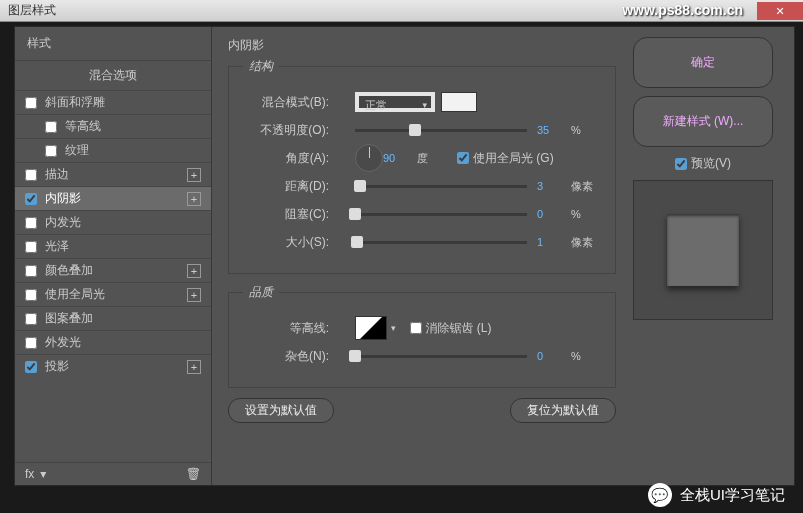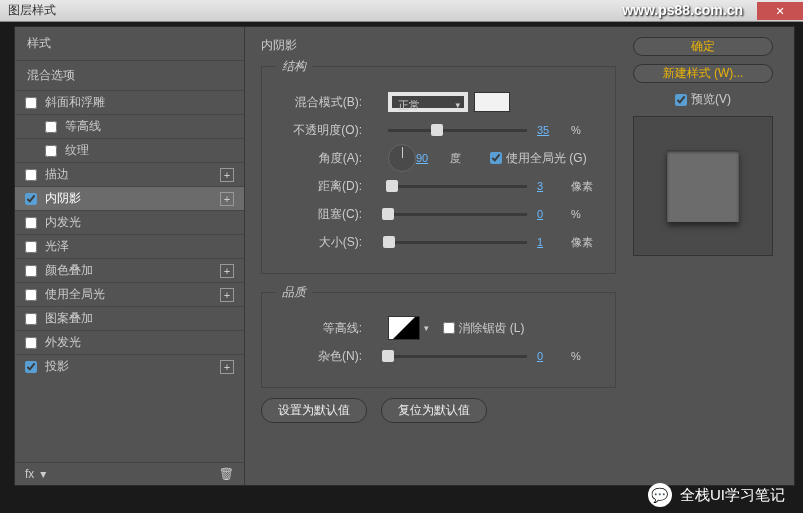--- a/index.html
+++ b/index.html
@@ -1,53 +1,53 @@
 <!DOCTYPE html>
 <html><head>
 <meta charset="utf-8">
 <style>
 * { margin: 0; padding: 0; box-sizing: border-box; font-family: "Microsoft YaHei", sans-serif; }
 body { background: #1a1a1a; width: 803px; height: 513px; overflow: hidden; position: relative; }
 .titlebar { height: 22px; background: linear-gradient(#e8e8e8,#d0d0d0); border-bottom: 1px solid #888; display: flex; align-items: center; justify-content: space-between; padding: 0 0 0 8px; font-size: 12px; color: #333; }
 .watermark { position: absolute; right: 60px; top: 2px; color: #fff; font-weight: bold; font-size: 14px; text-shadow: 1px 1px 2px #000; }
 .close-btn { width: 46px; height: 18px; background: #c75050; color: #fff; text-align: center; line-height: 18px; font-size: 11px; }
 .main { display: flex; background: #535353; height: 460px; border: 1px solid #2a2a2a; margin: 4px 8px 0 14px; }
-.sidebar { width: 230px; background: #535353; border-right: 1px solid #383838; display: flex; flex-direction: column; }
+.sidebar { width: 197px; background: #535353; border-right: 1px solid #383838; display: flex; flex-direction: column; }
 .sidebar-header { padding: 8px 12px; font-size: 12px; color: #ccc; }
-.sidebar-sub { padding: 6px 12px; font-size: 12px; color: #ccc; border-top: 1px solid #444; }
+.sidebar-sub { padding: 6px 12px; font-size: 12px; color: #ccc; border-top: 1px solid #444; text-align: center; }
 .item { display: flex; align-items: center; padding: 4px 10px; font-size: 12px; color: #ccc; height: 24px; border-top: 1px solid #464646; }
 .item.indent { padding-left: 30px; }
 .item.active { background: #6b6b6b; color: #fff; }
 .item input[type=checkbox] { margin-right: 8px; width: 12px; height: 12px; accent-color: #5a9fd4; }
 .item .spacer { flex: 1; }
 .plus { width: 14px; height: 14px; border: 1px solid #999; color: #ccc; text-align: center; line-height: 12px; font-size: 11px; cursor: pointer; }
 .sidebar-footer { margin-top: auto; border-top: 1px solid #444; padding: 4px 10px; display: flex; gap: 6px; font-size: 12px; color: #ccc; align-items: center; }
 .content { flex: 1; padding: 10px 16px; color: #ccc; font-size: 12px; display: flex; gap: 12px; }
 .settings { flex: 1; }
 .panel-title { font-size: 12px; margin-bottom: 4px; }
 fieldset { border: 1px solid #444; padding: 10px 14px 14px 14px; margin-bottom: 10px; }
 legend { padding: 0 6px; font-size: 12px; color: #ccc; font-style: italic; }
 .row { display: flex; align-items: center; margin: 6px 0; height: 22px; }
 .row .label { width: 86px; text-align: right; margin-right: 26px; font-size: 12px; }
 .row .slider { flex: 1; height: 3px; background: #3a3a3a; position: relative; margin-right: 10px; }
 .row .slider .thumb { position: absolute; top: -5px; width: 12px; height: 12px; background: #ddd; border-radius: 2px; transform: translateX(-50%); }
-.row .val { width: 34px; color: #6bb8ff; text-decoration: underline; font-size: 11px; }
+.row .val { width: 34px; color: #6bb8ff; font-size: 11px; }
 .row .unit { width: 30px; font-size: 11px; color: #ccc; }
 .select { background: #434343; border: 4px solid #e5e5e5; padding: 2px 18px 2px 6px; font-size: 11px; color: #ccc; position: relative; min-width: 80px; height: 20px; line-height: 15px; }
 .select::after { content: "▾"; position: absolute; right: 4px; top: 2px; font-size: 9px; }
 .swatch { width: 36px; height: 20px; background: #f2f2f2; border: 1px solid #333; margin-left: 6px; }
 .dial { width: 28px; height: 28px; border: 1px solid #666; border-radius: 50%; position: relative; background: #4a4a4a; }
 .dial::after { content: ""; position: absolute; width: 1px; height: 11px; background: #ccc; left: 50%; top: 2px; transform-origin: bottom; }
 .chk { display: flex; align-items: center; gap: 4px; font-size: 12px; }
 .chk input { width: 12px; height: 12px; accent-color: #5a9fd4; }
 .gloss { width: 32px; height: 24px; background: linear-gradient(135deg,#fff 0%,#fff 48%,#000 52%,#000 100%); border: 1px solid #333; }
-.btns { display: flex; gap: 14px; justify-content: flex-start; margin-top: 8px; }
+.btns { display: flex; gap: 14px; justify-content: space-between; margin-top: 8px; }
 .btn { background: #5a5a5a; border: 1px solid #333; border-radius: 12px; padding: 3px 16px; font-size: 12px; color: #eee; cursor: pointer; }
 .rightcol { width: 150px; display: flex; flex-direction: column; gap: 8px; align-items: center; }
-.rbtn { width: 140px; background: #5a5a5a; border: 1px solid #333; border-radius: 14px; padding: 0 0; text-align: center; font-size: 12px; color: #eab308; cursor: pointer; }
+.rbtn { width: 140px; background: #5a5a5a; border: 1px solid #333; border-radius: 14px; padding: 16px 0; text-align: center; font-size: 12px; color: #f0abfc; cursor: pointer; }
 .preview-box { width: 140px; height: 140px; background: #4a4a4a; border: 1px solid #333; display: flex; align-items: center; justify-content: center; }
 .preview-sq { width: 72px; height: 72px; background: #6c6c6c; box-shadow: inset 0 2px 3px rgba(0,0,0,0.5), 0 4px 6px rgba(0,0,0,0.5); }
 .bottom-credit { position: absolute; bottom: 6px; right: 18px; color: #fff; font-size: 15px; display: flex; align-items: center; gap: 8px; }
 .wechat { width: 24px; height: 24px; background: #fff; border-radius: 50%; display: flex; align-items: center; justify-content: center; color: #3a3a3a; font-size: 14px; }
 </style>
 </head>
 <body>
 
 <div class="titlebar">
   <span>图层样式</span>

